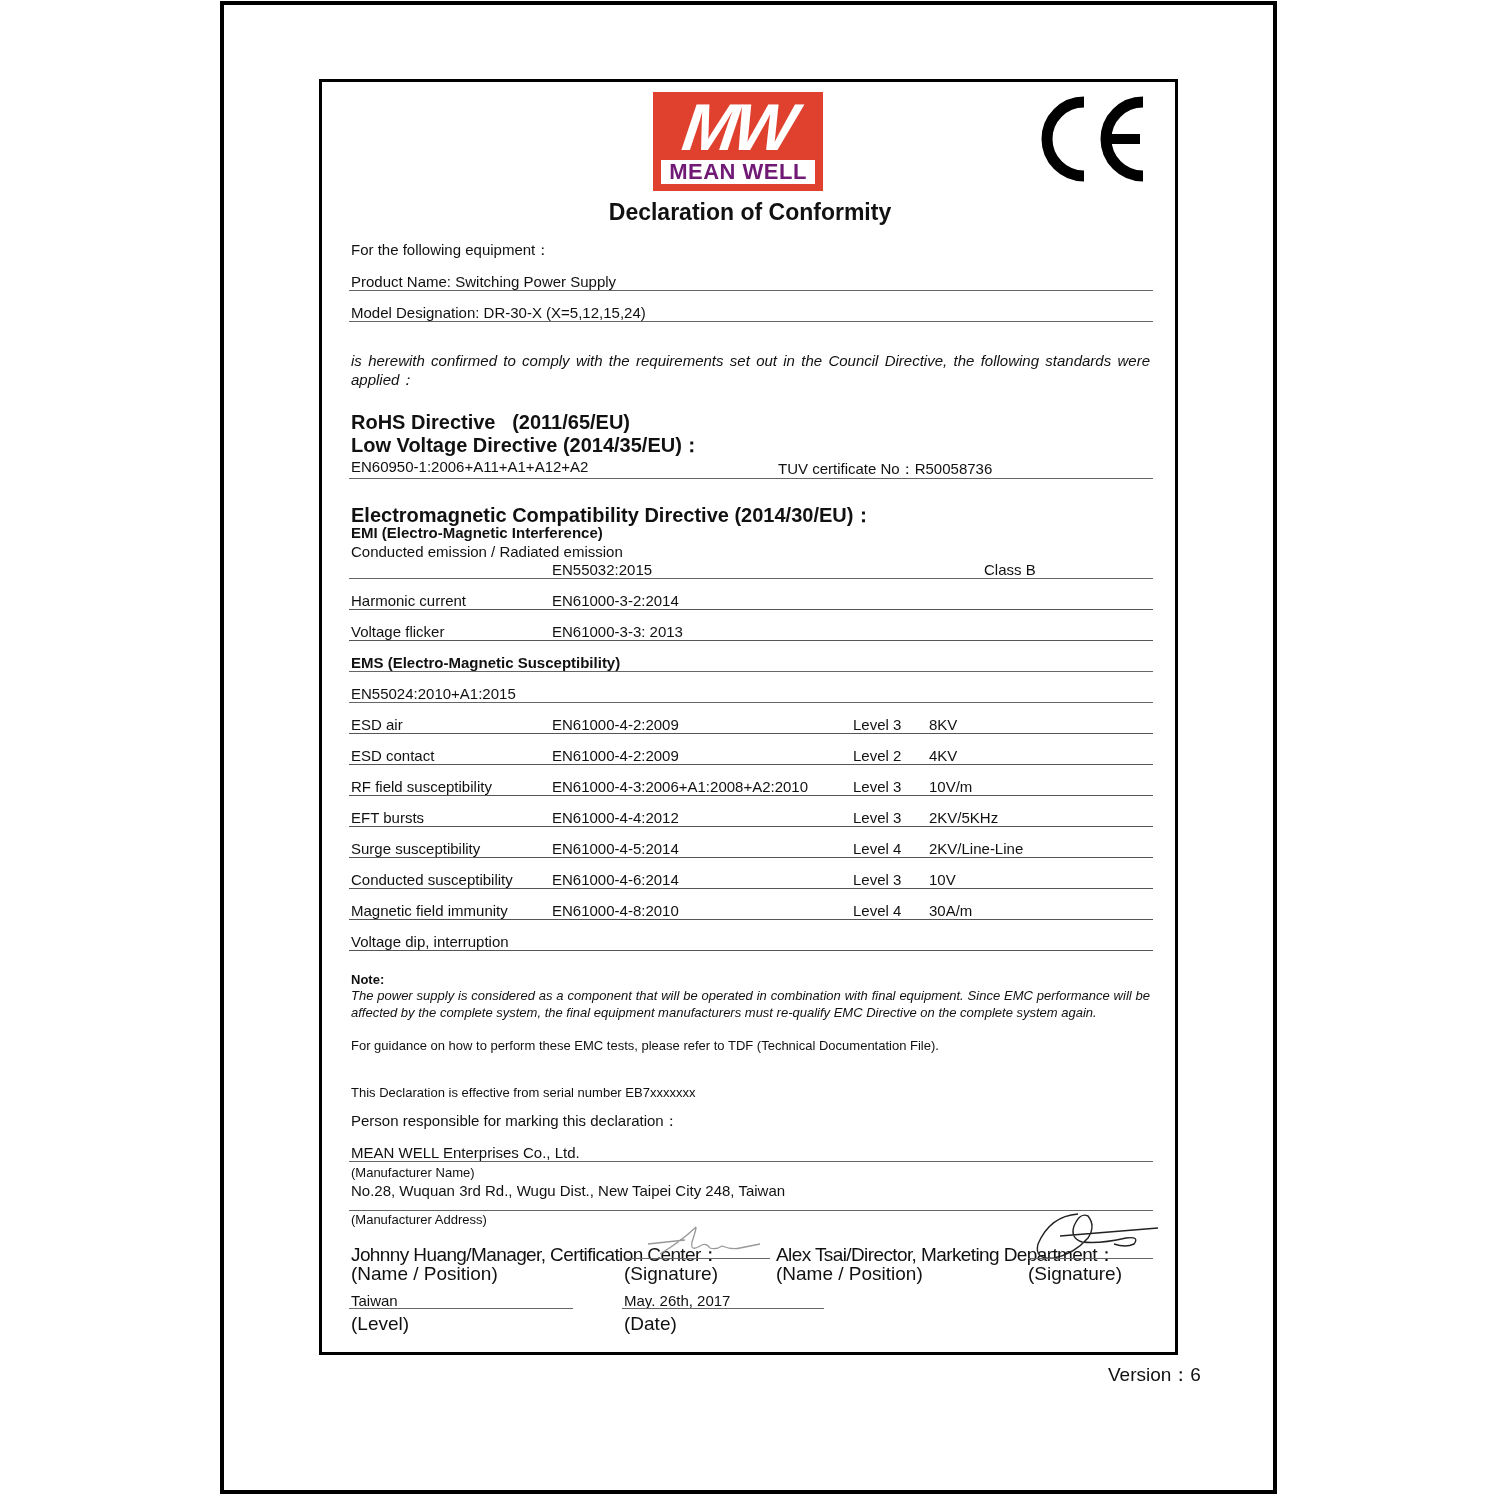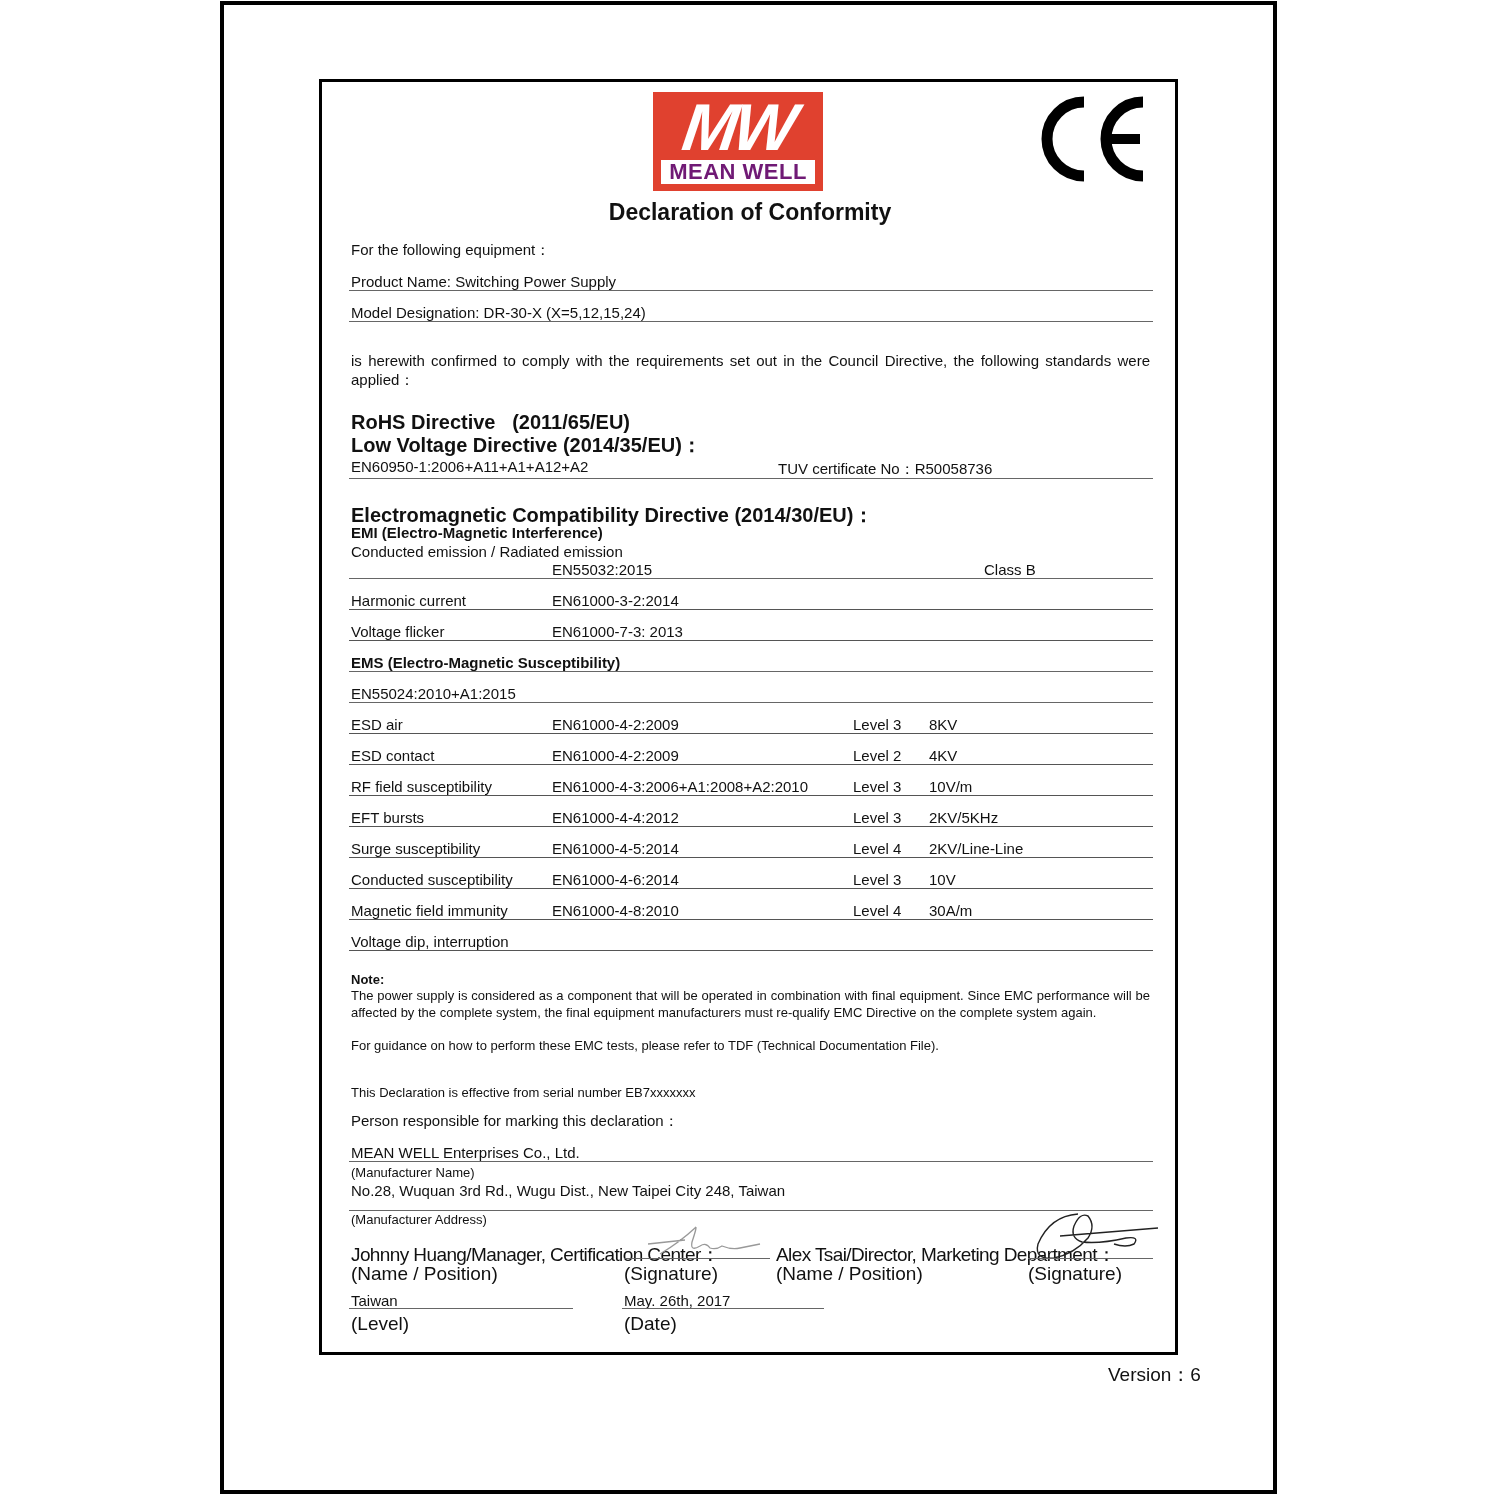--- a/index.html
+++ b/index.html
@@ -20,21 +20,21 @@
   .b15 { font-size:15px; font-weight:bold; }
   .rule { position:absolute; height:1px; background:#666; }
   .row { position:absolute; left:351px; width:802px; height:31px; }
   .row span { position:absolute; top:0; font-size:15px; white-space:nowrap; }
   .row .c1 { left:0; }
   .row .c2 { left:201px; }
   .row .c3 { left:502px;text-align:right; }
   .row .c4 { left:578px; }
   .row .line { position:absolute; left:-2px; right:0; top:22px; height:1px; background:#555; }
   .cond { font-size:15px; letter-spacing:-0.9px; }
-  .just { text-align:justify; text-align-last:left; white-space:normal; }
+  .just { text-align:justify; text-align-last:left; white-space:normal;font-style:italic; }
 </style>
 </head>
 <body>
 
 <div class="outer"></div>
 <div class="inner"></div>
 
 <div class="logo">
   <div class="mw">MW</div>
   <div class="band">
@@ -73,21 +73,21 @@
 <div class="abs t15" style="left:984px;top:561px;">Class B</div>
 <div class="rule" style="left:349px;top:578px;width:804px;"></div>
 
 <div class="row" style="top:592px;">
   <span class="c1">Harmonic current</span>
   <span class="c2">EN61000-3-2:2014</span>
   <div class="line" style="top:17px;"></div>
 </div>
 <div class="row" style="top:623px;">
   <span class="c1">Voltage flicker</span>
-  <span class="c2">EN61000-7-3: 2013</span>
+  <span class="c2">EN61000-3-3: 2013</span>
   <div class="line" style="top:17px;"></div>
 </div>
 
 <div class="abs b15" style="left:351px;top:654px;">EMS (Electro-Magnetic Susceptibility)</div>
 <div class="rule" style="left:349px;top:671px;width:804px;"></div>
 
 <div class="abs t15" style="left:351px;top:685px;text-align:right;">EN55024:2010+A1:2015</div>
 <div class="rule" style="left:349px;top:702px;width:804px;"></div>
 
 <div class="row" style="top:716px;">

